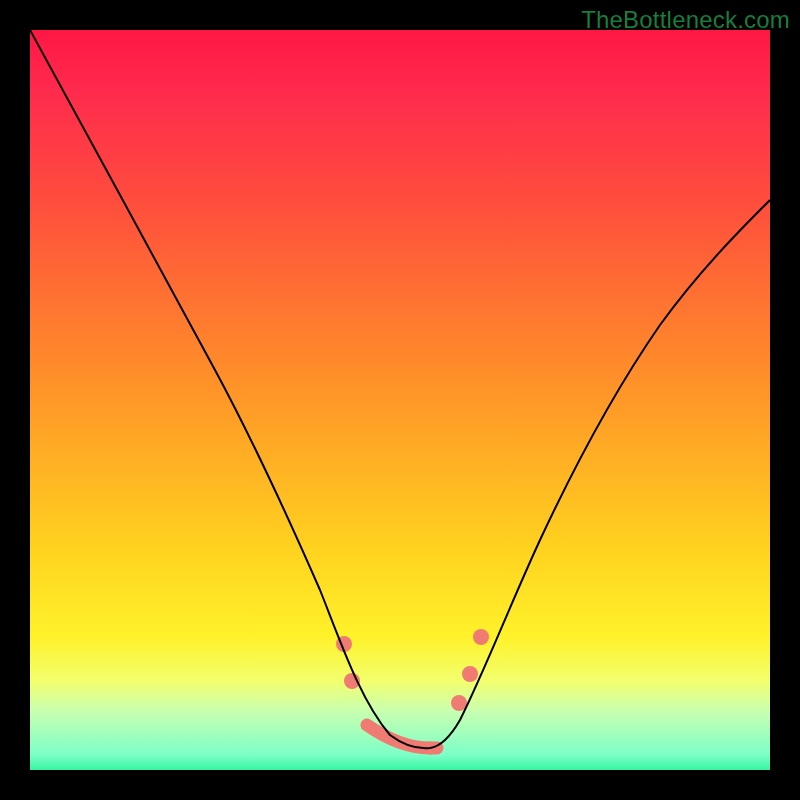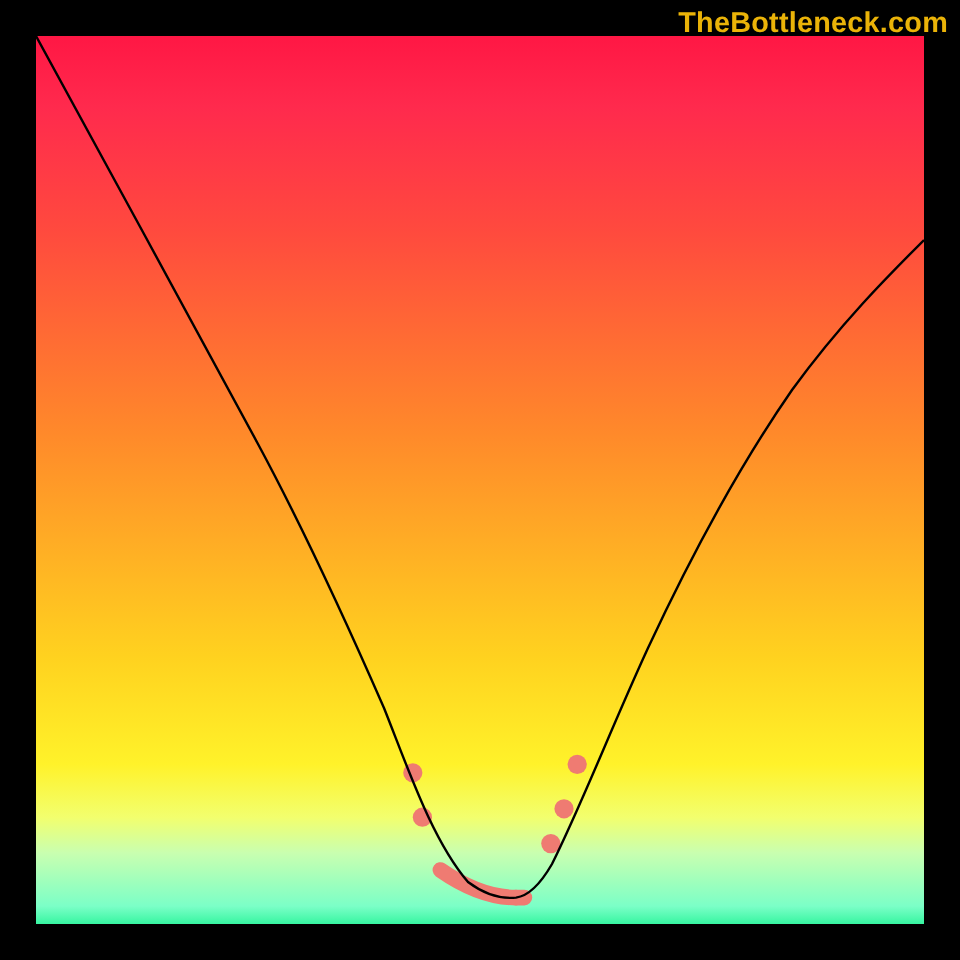--- a/index.html
+++ b/index.html
@@ -56,23 +56,23 @@
     stroke-width: 13;
     stroke-linecap: round;
   }
   .curve circle.marker {
     fill: #ef7b72;
   }
   .watermark {
     position: absolute;
     top: 6px;
     right: 10px;
-    color: #eab308;
+    color: #15803d;
     font-size: 24px;
-    font-weight: 700;
+    font-weight: 400;
     letter-spacing: 0.2px;
     user-select: none;
   }
 </style>
 </head>
 <body>
 
 <div class="frame">
 
   <div class="plot-area">

